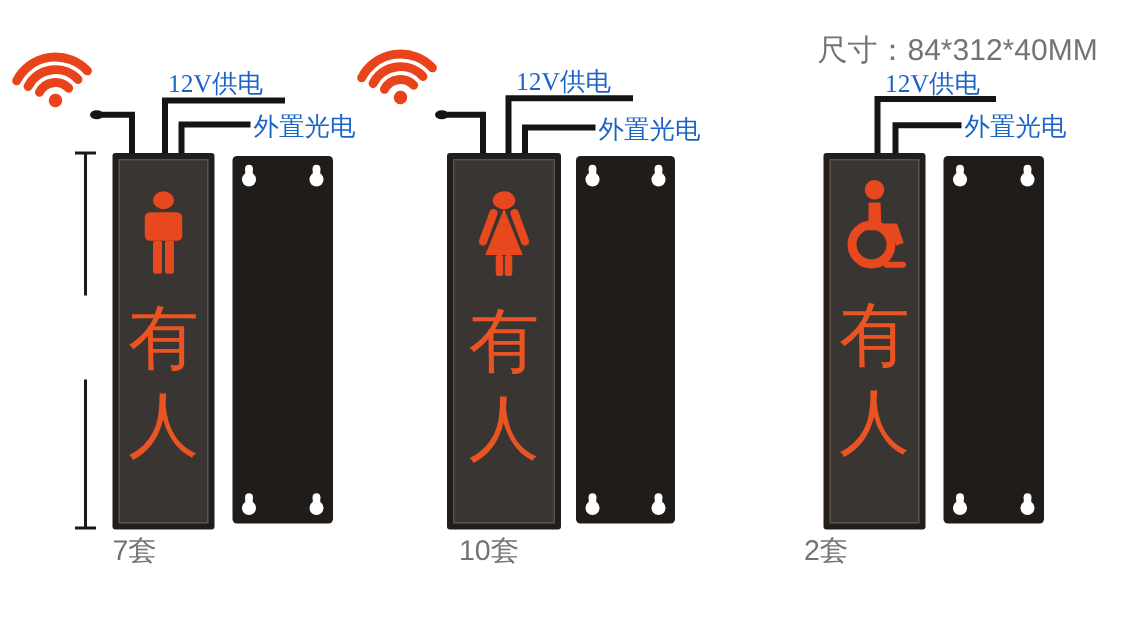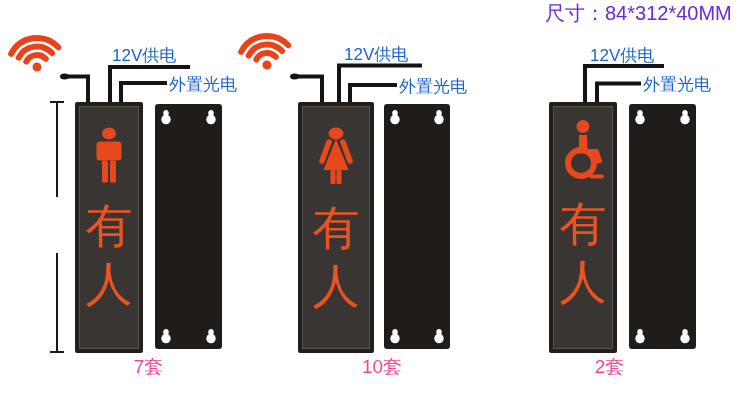--- a/index.html
+++ b/index.html
@@ -6,25 +6,25 @@
   body {
     width:750px; height:420px; position:relative; background:#ffffff;
     font-family:"Liberation Sans","DejaVu Sans",sans-serif;
     overflow:hidden;
   }
   svg { display:block; }
 
   #wire-overlay { position:absolute; left:0; top:0; z-index:1; }
 
   .size-label {
-    position:absolute; left:545px; top:0; z-index:3;
-    font-size:20px; color:#6d28d9; white-space:nowrap;
+    position:absolute; left:545px; top:20px; z-index:3;
+    font-size:20px; color:#737373; white-space:nowrap;
   }
   .wire-label {
-    position:absolute; z-index:3; font-size:17px; color:#1B63C8; white-space:nowrap;
+    position:absolute; z-index:3; font-size:17px; color:#1B63C8; white-space:nowrap;font-family:Liberation Serif, serif;
   }
   .front-panel {
     position:absolute; top:102px; height:251px; z-index:2;
     background:#211E1C; border-radius:2px; box-sizing:border-box; padding:4px;
   }
   .front-inner {
     width:100%; height:100%; box-sizing:border-box;
     background:#393532; border:1px solid #5A534C;
     display:flex; flex-direction:column; align-items:center;
   }
@@ -38,21 +38,21 @@
     position:absolute; top:104px; height:245px; z-index:2;
     background:#1F1C19; border-radius:3px;
   }
   .keyhole { position:absolute; width:12px; height:16px; }
   .kh-tl { left:5px;  top:5px; }
   .kh-tr { right:5px; top:5px; }
   .kh-bl { left:5px;  bottom:5px; }
   .kh-br { right:5px; bottom:5px; }
   .caption {
     position:absolute; top:354px; z-index:3;
-    font-size:19px; color:#ec4899; text-align:center;
+    font-size:19px; color:#737373; text-align:left;
   }
 </style>
 </head>
 <body>
 
 <svg id="wire-overlay" width="750" height="420" viewBox="0 0 750 420">
 
   <g stroke="#1A1A1A" stroke-width="2" fill="none">
     <path d="M50,102 H64 M57,102 V197 M57,253 V352 M50,352 H64"></path>
   </g>

